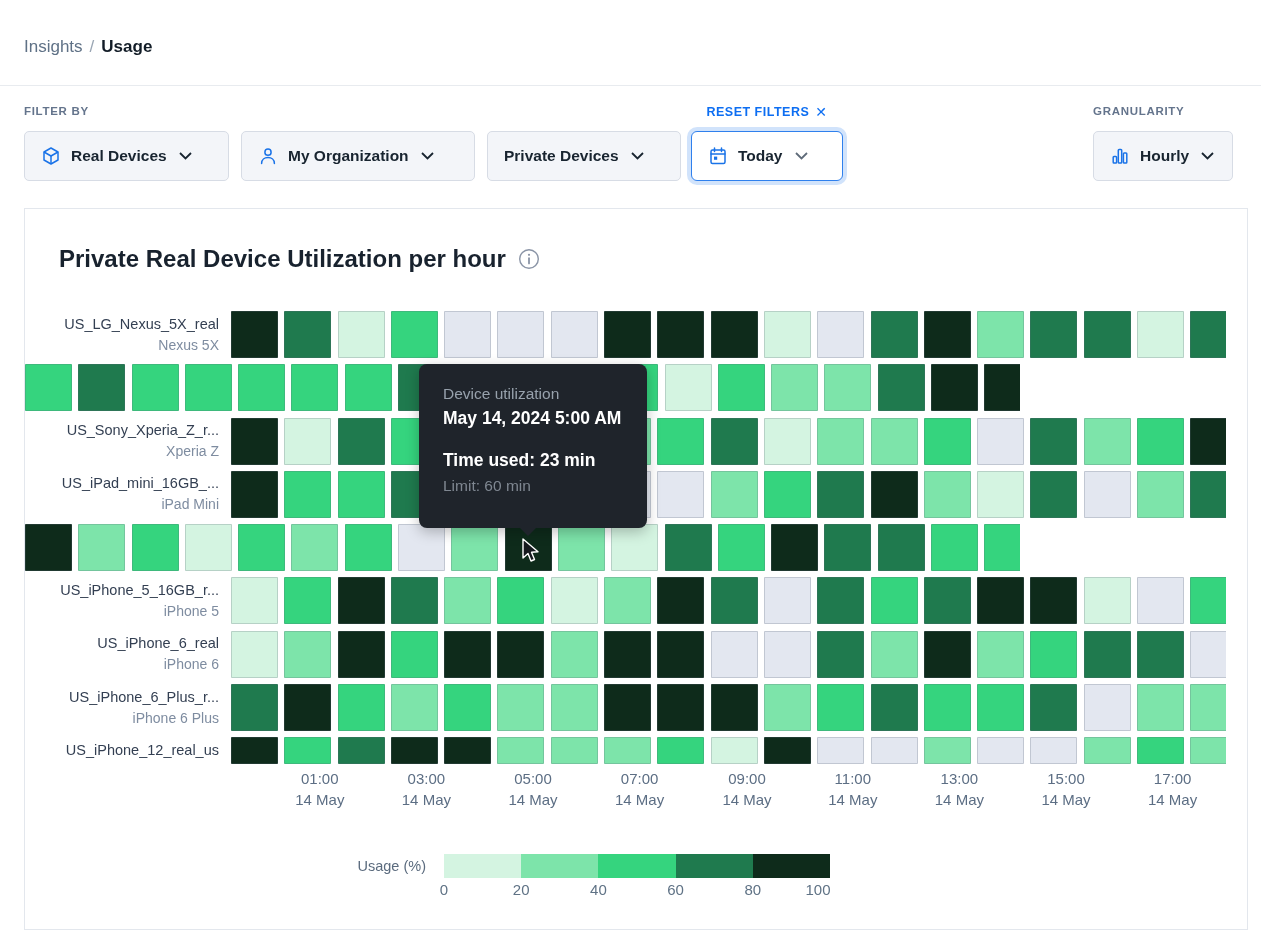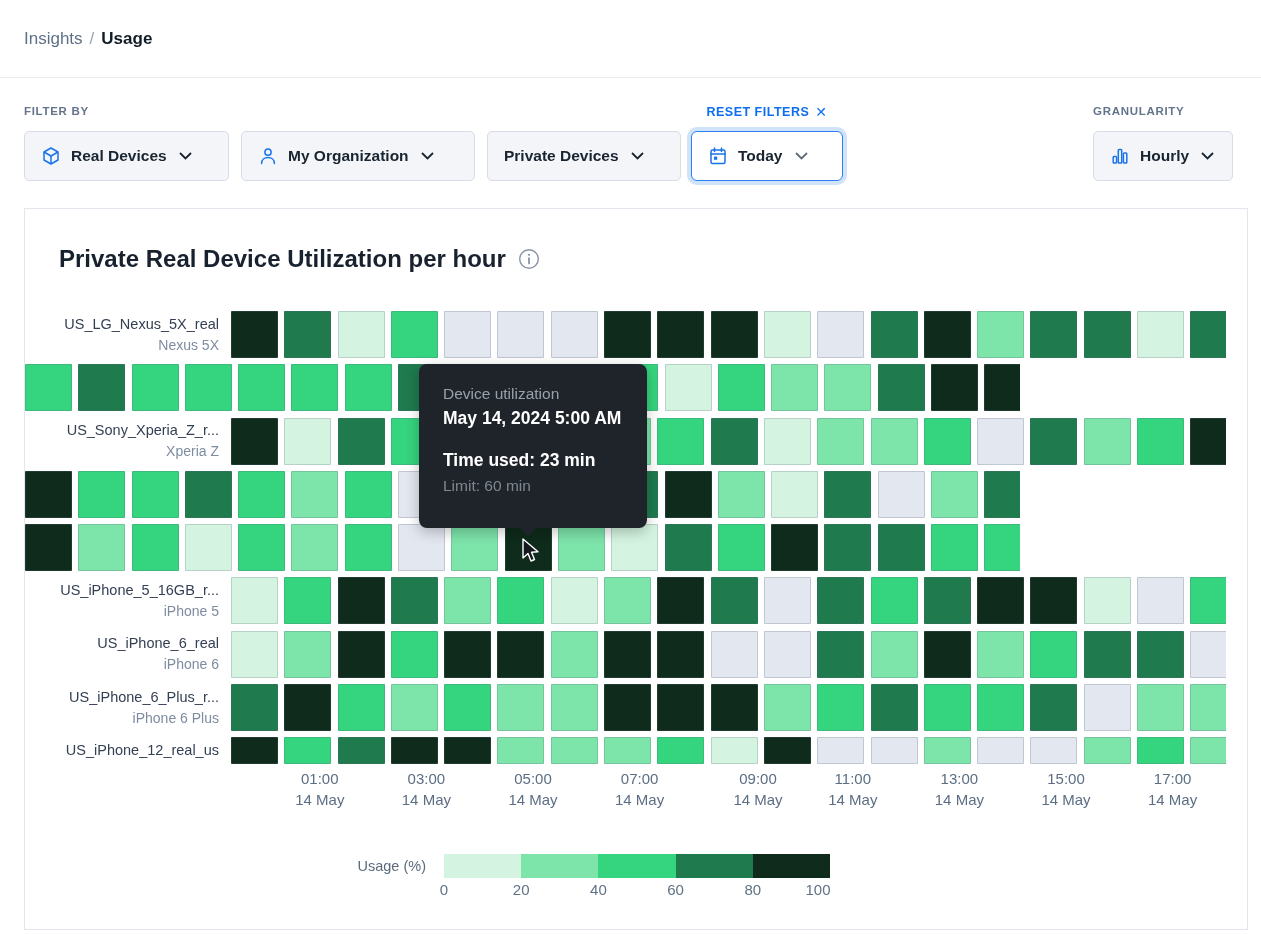--- a/index.html
+++ b/index.html
@@ -3,21 +3,21 @@
 <meta charset="utf-8">
 <style>
   * { margin:0; padding:0; box-sizing:border-box; }
   html,body { width:1261px; height:934px; }
   body {
     font-family:"Liberation Sans", sans-serif;
     background:#ffffff; color:#19232f;
     position:relative; overflow:hidden;
   }
   .topbar {
-    position:absolute; left:0; top:0; width:1261px; height:78px;
+    position:absolute; left:0; top:8px; width:1261px; height:78px;
     background:#fff; border-bottom:1px solid #e8ebef;
     display:flex; align-items:center; padding-left:24px;text-align:center;
   }
   .breadcrumb { font-size:17px; display:flex; gap:7px; align-items:center; }
   .crumb-section { color:#5f7186; cursor:pointer; }
   .crumb-sep { color:#9aa6b4; }
   .crumb-current { color:#121c27; font-weight:700; }
 
   .section-label {
     position:absolute; font-size:11.5px; font-weight:700;
@@ -284,20 +284,24 @@
             <div class="hm-cell" title="20-40% usage" style="background: rgb(125, 228, 170);"></div>
             <div class="hm-cell" title="40-60% usage" style="background: rgb(53, 212, 126);"></div>
             <div class="hm-cell" title="no data" style="background: rgb(227, 231, 240);"></div>
             <div class="hm-cell" title="60-80% usage" style="background: rgb(31, 122, 78);"></div>
             <div class="hm-cell" title="20-40% usage" style="background: rgb(125, 228, 170);"></div>
             <div class="hm-cell" title="40-60% usage" style="background: rgb(53, 212, 126);"></div>
             <div class="hm-cell" title="80-100% usage" style="background: rgb(14, 43, 27);"></div>
           </div>
         </div>
         <div class="hm-row">
+          <div class="hm-label">
+            <div class="hm-name">US_iPad_mini_16GB_...</div>
+            <div class="hm-model">iPad Mini</div>
+          </div>
           <div class="hm-cells">
             <div class="hm-cell" title="80-100% usage" style="background: rgb(14, 43, 27);"></div>
             <div class="hm-cell" title="40-60% usage" style="background: rgb(53, 212, 126);"></div>
             <div class="hm-cell" title="40-60% usage" style="background: rgb(53, 212, 126);"></div>
             <div class="hm-cell" title="60-80% usage" style="background: rgb(31, 122, 78);"></div>
             <div class="hm-cell" title="40-60% usage" style="background: rgb(53, 212, 126);"></div>
             <div class="hm-cell" title="20-40% usage" style="background: rgb(125, 228, 170);"></div>
             <div class="hm-cell" title="40-60% usage" style="background: rgb(53, 212, 126);"></div>
             <div class="hm-cell" title="no data" style="background: rgb(227, 231, 240);"></div>
             <div class="hm-cell" title="no data" style="background: rgb(227, 231, 240);"></div>
@@ -454,21 +458,21 @@
           <div>14 May</div>
         </div>
         <div class="axis-label" style="left: 290px;">
           <div>05:00</div>
           <div>14 May</div>
         </div>
         <div class="axis-label" style="left: 396.6px;">
           <div>07:00</div>
           <div>14 May</div>
         </div>
-        <div class="axis-label" style="left: 515px;">
+        <div class="axis-label" style="left: 504px;">
           <div>09:00</div>
           <div>14 May</div>
         </div>
         <div class="axis-label" style="left: 609.8px;">
           <div>11:00</div>
           <div>14 May</div>
         </div>
         <div class="axis-label" style="left: 716.4px;">
           <div>13:00</div>
           <div>14 May</div>

